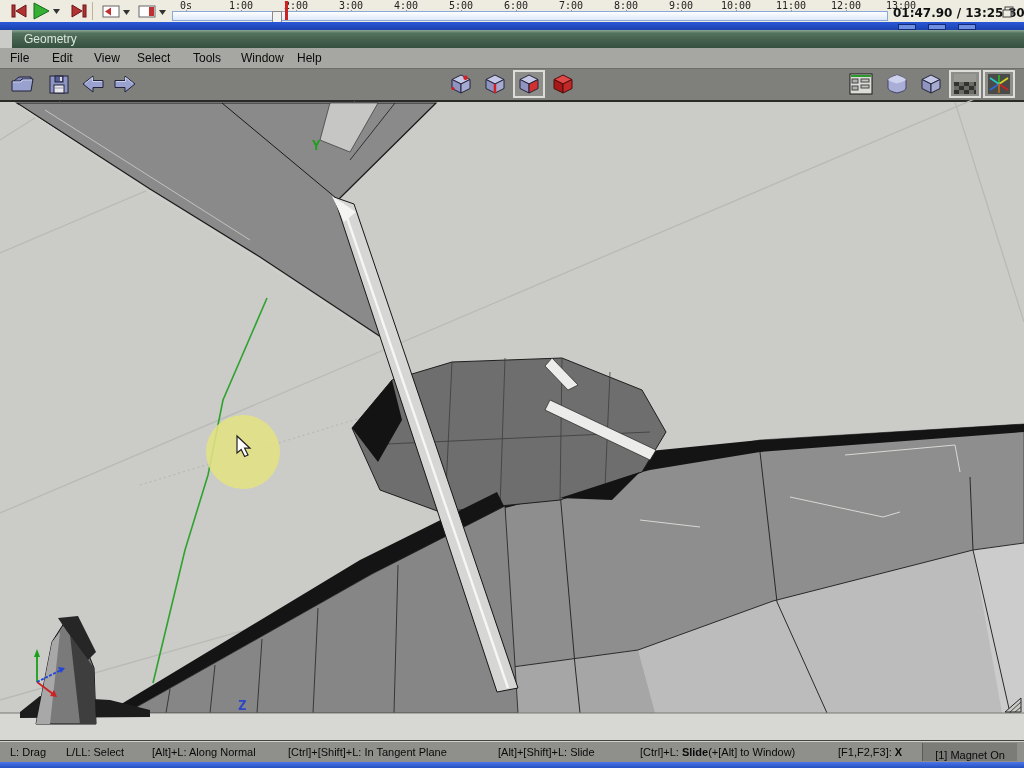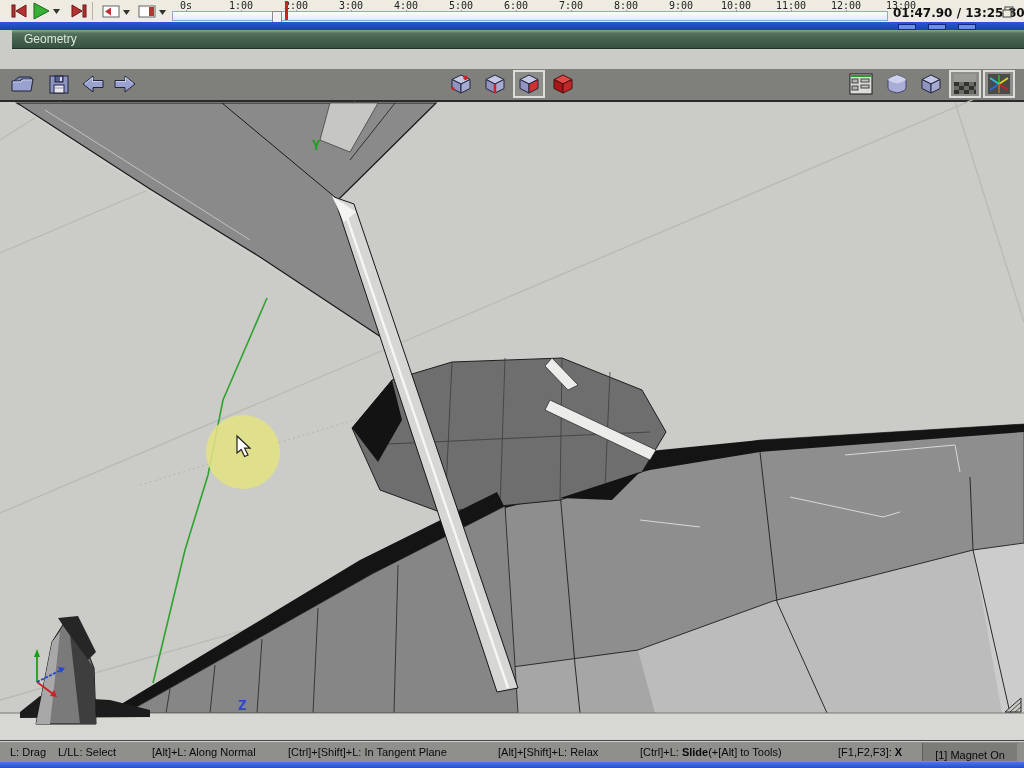--- a/index.html
+++ b/index.html
@@ -133,20 +133,29 @@
   <div class="bluestrip">
     <div class="bmark" style="left:898px"></div>
     <div class="bmark" style="left:928px"></div>
     <div class="bmark" style="left:958px"></div>
   </div>
 
   <div class="titlebar">
     <span>Geometry</span>
   </div>
 
+  <div class="menubar">
+    <span class="mitem" style="left:10px">File</span>
+    <span class="mitem" style="left:52px">Edit</span>
+    <span class="mitem" style="left:94px">View</span>
+    <span class="mitem" style="left:137px">Select</span>
+    <span class="mitem" style="left:193px">Tools</span>
+    <span class="mitem" style="left:241px">Window</span>
+    <span class="mitem" style="left:297px">Help</span>
+  </div>
 
   <div class="toolbar">
     <div class="tb" style="left:8px">
       <svg width="26" height="22">
         <path d="M4,8 L9,4 L21,4 L21,8" fill="#7d86b8" stroke="#22223a"></path>
         <path d="M2,8 L10,8 L12,6 L23,6 L21,18 L2,18 Z" fill="#99a2ce" stroke="#22223a"></path>
         <path d="M3,9 L11,9 L13,7 L22,7" fill="none" stroke="#c6cbe8"></path>
       </svg>
     </div>
     <div class="tb" style="left:44px">
@@ -362,26 +371,26 @@
       <g>
         <polygon points="1005,612 1021,598 1021,612" fill="#c8c8c4" stroke="#2a2a2a" stroke-width="1"></polygon>
         <line x1="1010" y1="612" x2="1021" y2="602" stroke="#2a2a2a" stroke-width="0.8"></line>
         <line x1="1015" y1="612" x2="1021" y2="607" stroke="#2a2a2a" stroke-width="0.8"></line>
       </g>
     </svg>
   </div>
 
   <div class="statusbar">
     <span class="seg" style="left:10px">L: Drag</span>
-    <span class="seg" style="left:58px">L/LL: Select</span>
+    <span class="seg" style="left:66px">L/LL: Select</span>
     <span class="seg" style="left:152px">[Alt]+L: Along Normal</span>
     <span class="seg" style="left:288px">[Ctrl]+[Shift]+L: In Tangent Plane</span>
-    <span class="seg" style="left:498px">[Alt]+[Shift]+L: Relax</span>
+    <span class="seg" style="left:498px">[Alt]+[Shift]+L: Slide</span>
     <span class="seg" style="left:640px">
-      <span>[Ctrl]+L: </span><b>Slide</b><span>(+[Alt] to Tools)</span>
+      <span>[Ctrl]+L: </span><b>Slide</b><span>(+[Alt] to Window)</span>
     </span>
     <span class="seg" style="left:838px">
       <span>[F1,F2,F3]: </span><b>X</b>
     </span>
     <span class="magnet">
       <span>[1] Magnet On</span>
     </span>
   </div>
 
   <div class="bottomstrip"></div>

